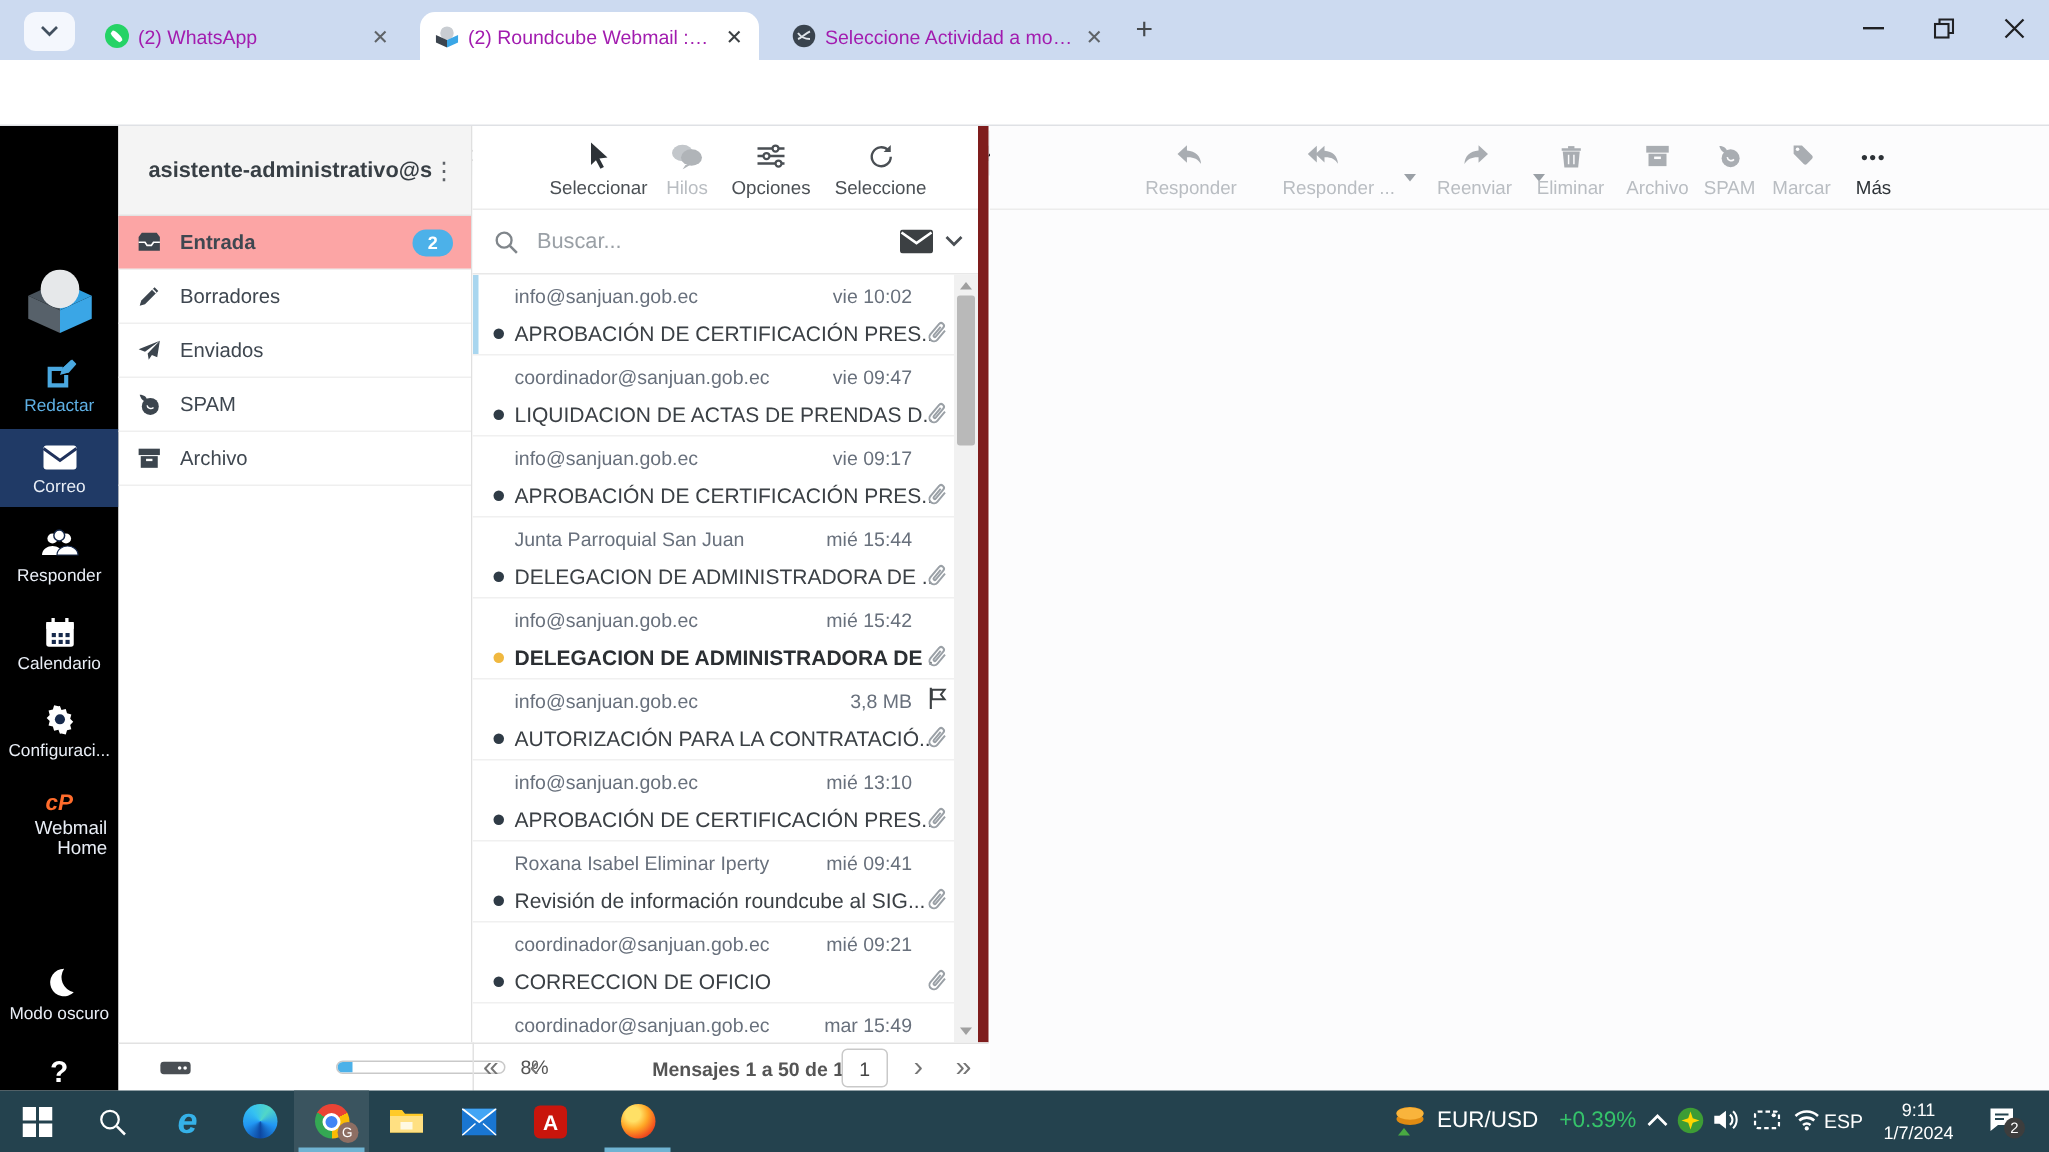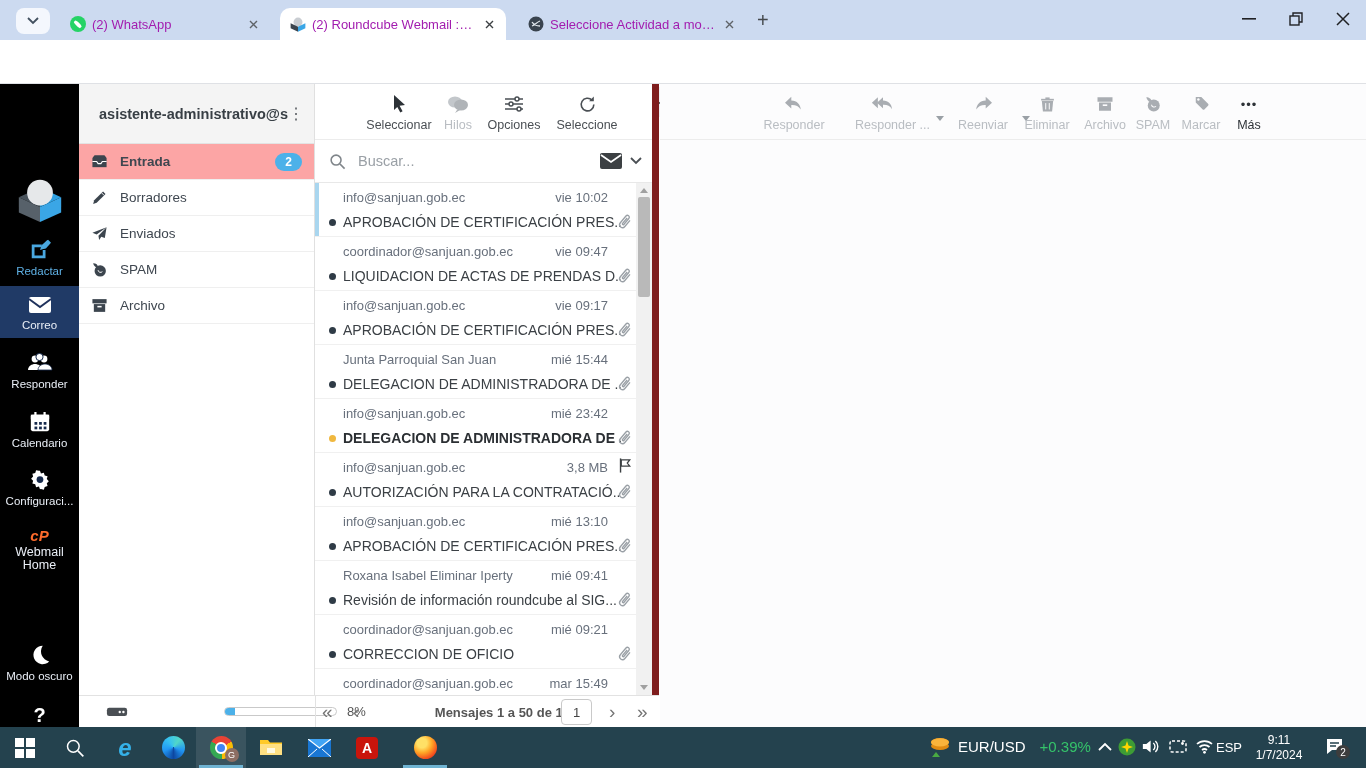--- a/index.html
+++ b/index.html
@@ -285,21 +285,21 @@
       <span class="ic">
         <svg width="22" height="22" viewBox="0 0 24 24">
             <path d="M12 1l1.2 3.2 3.4-.8 1 3.3 3.4.9-.9 3.4 2.4 2.5-2.4 2.4.9 3.4-3.4.9-1 3.3-3.4-.8L12 23l-1.2-3.3-3.4.8-1-3.3-3.4-.9.9-3.4L1.5 10.5 3.9 8 3 4.6l3.4-.9 1-3.3 3.4.8z" fill="#fff" transform="scale(.92) translate(1 1)"></path>
             <circle cx="12" cy="11.5" r="4" fill="#16294b" transform="scale(.92) translate(1 1)"></circle>
           </svg>
       </span>
       <span class="lbl">Configuraci...</span>
     </div>
     <div class="railitem abs" style="top:443px;">
       <span class="ic" style="font-size:15px;font-weight:bold;color:#ff6c2c;font-style:italic;">cP</span>
-      <span class="lbl" style="font-size:12.5px;width:64px;margin:2px auto 0;">Webmail Home</span>
+      <span class="lbl" style="font-size:12.5px;width:64px;margin:2px auto 0;text-align:right;">Webmail Home</span>
     </div>
     <div class="railitem abs" style="top:560px;">
       <span class="ic">
         <svg width="22" height="22" viewBox="0 0 24 24">
             <path d="M15 2a10 10 0 1 0 7 17A11 11 0 0 1 15 2z" fill="#fff"></path>
           </svg>
       </span>
       <span class="lbl">Modo oscuro</span>
     </div>
     <div class="railitem abs" style="top:620px;">
@@ -475,21 +475,21 @@
         <span class="mdot"></span>
         <span class="msubj">DELEGACION DE ADMINISTRADORA DE ...</span>
         <span class="mclip">
             <svg width="18" height="18" viewBox="0 0 22 20">
               <use href="#ic-clip"></use>
             </svg>
           </span>
       </div>
       <div class="mrow">
         <span class="msender">info@sanjuan.gob.ec</span>
-        <span class="mmeta">mié 23:42</span>
+        <span class="mmeta">mié 15:42</span>
         <span class="mdot yellow"></span>
         <span class="msubj unread">DELEGACION DE ADMINISTRADORA DE ...</span>
         <span class="mclip">
             <svg width="18" height="18" viewBox="0 0 22 20">
               <use href="#ic-clip"></use>
             </svg>
           </span>
       </div>
       <div class="mrow">
         <span class="msender">info@sanjuan.gob.ec</span>

